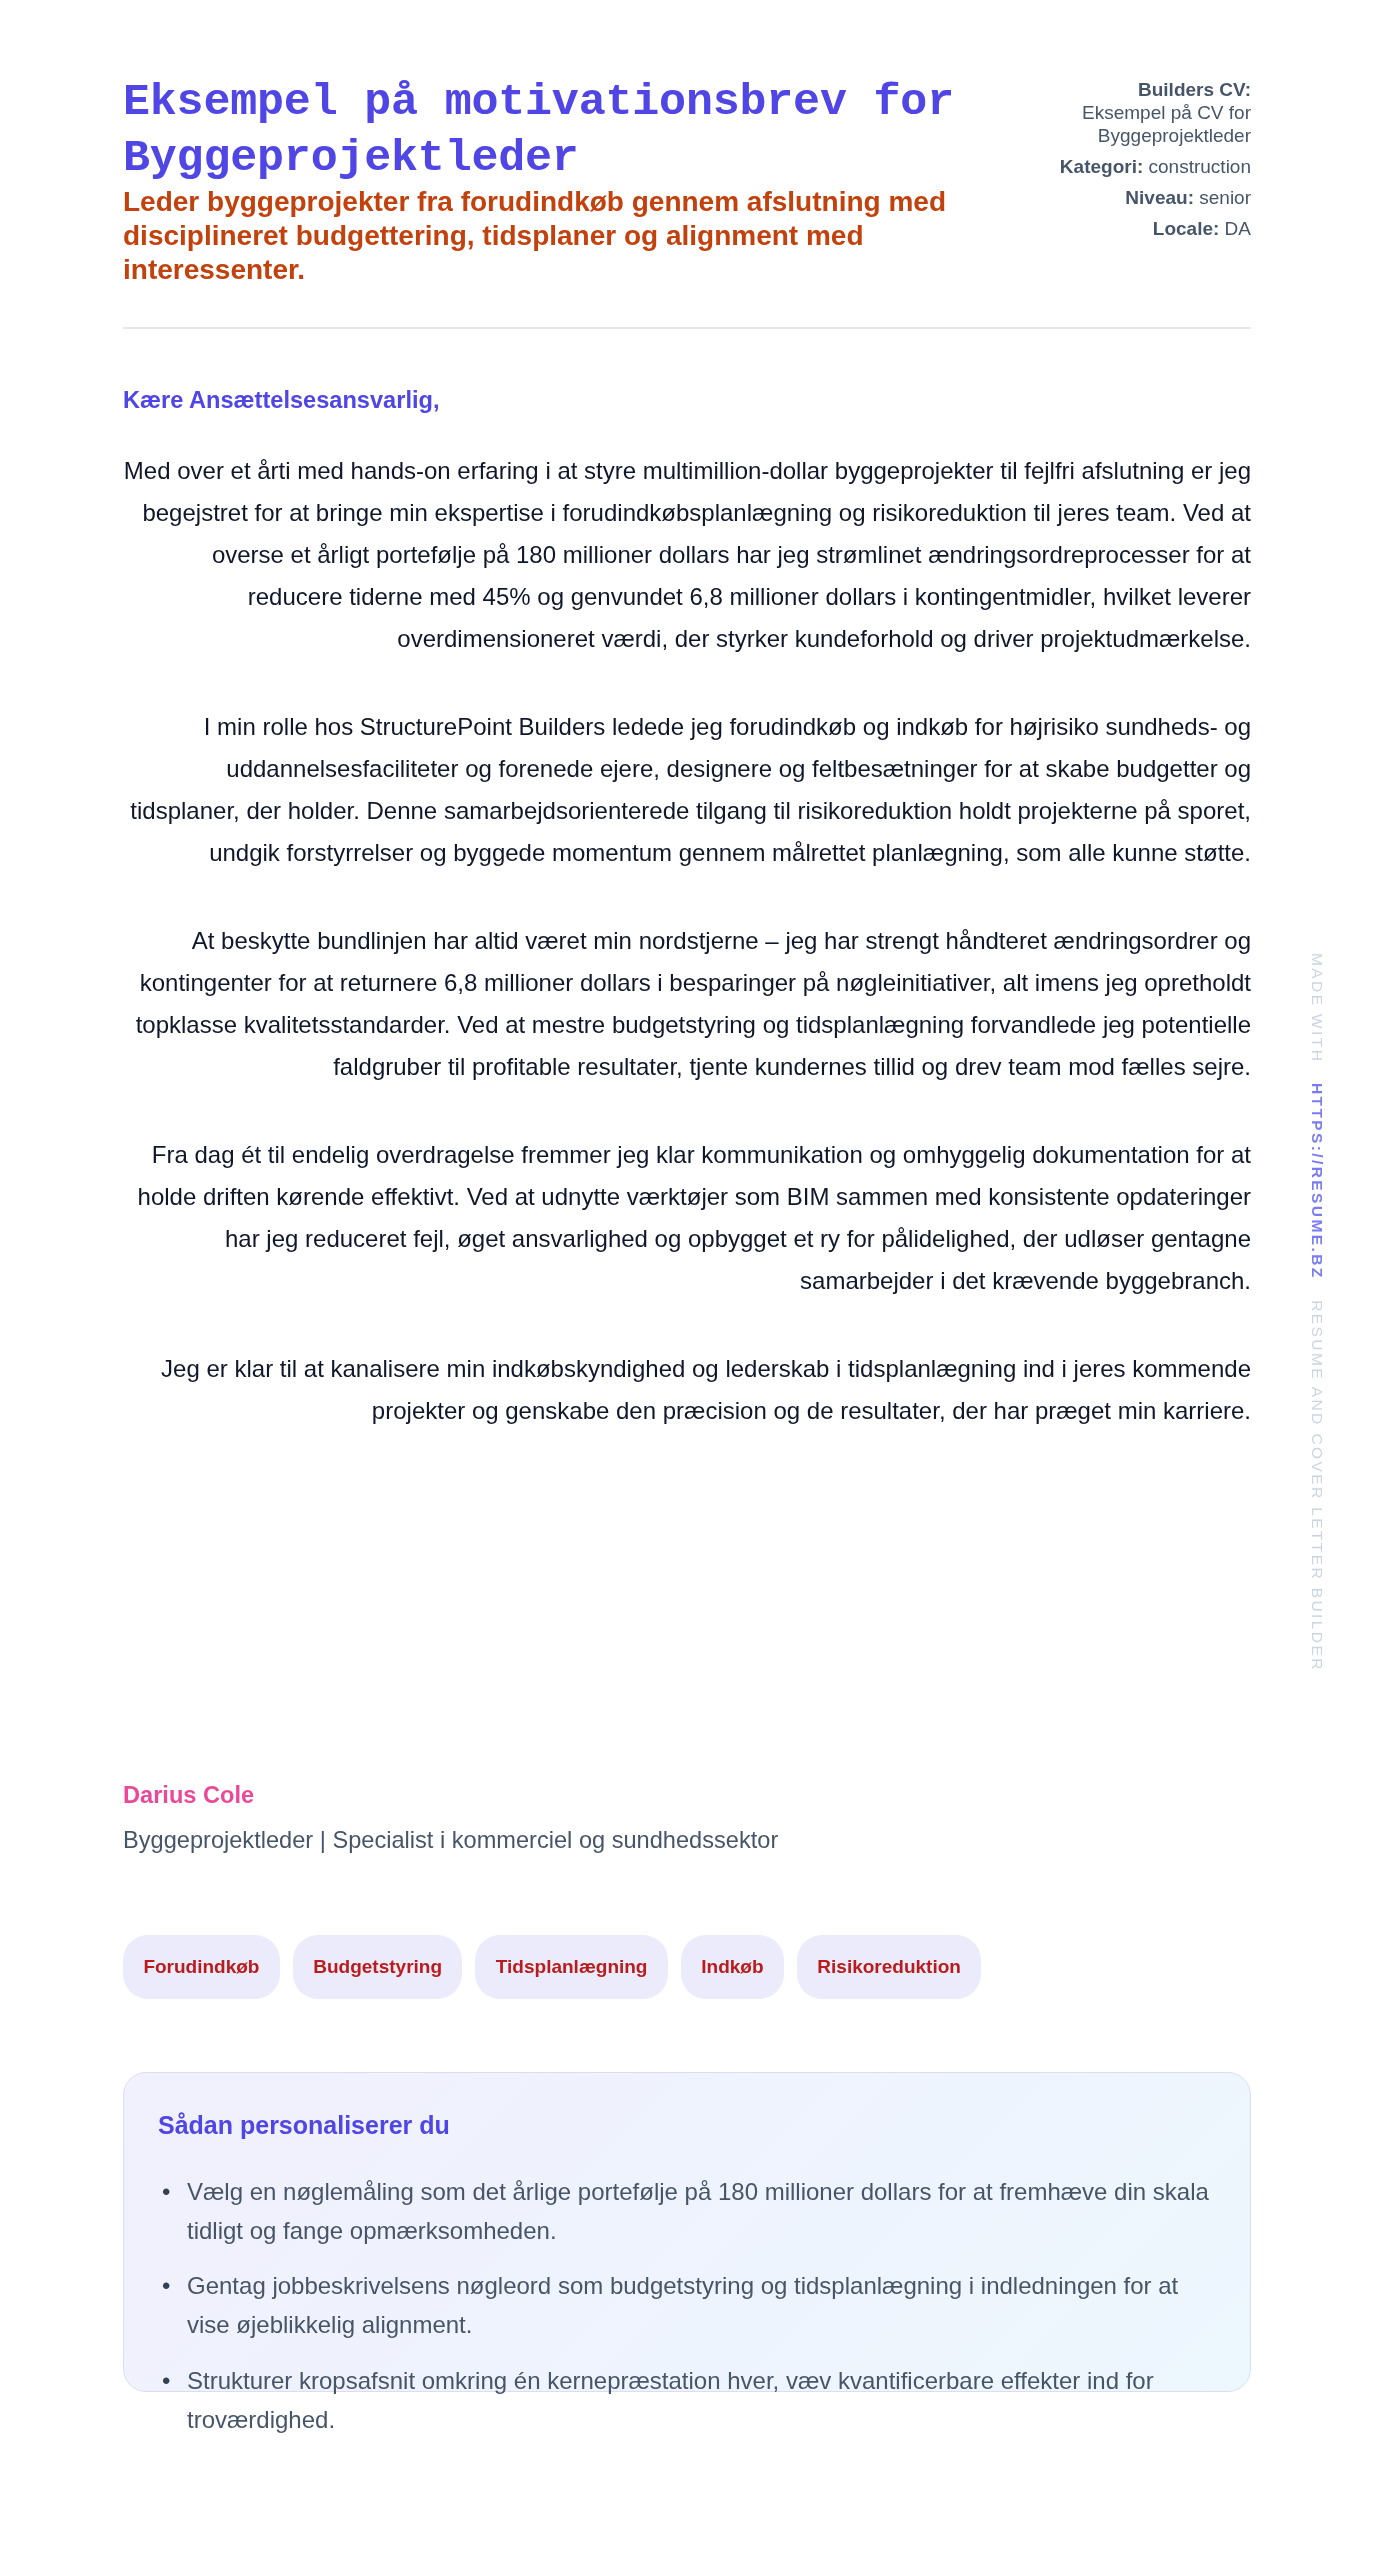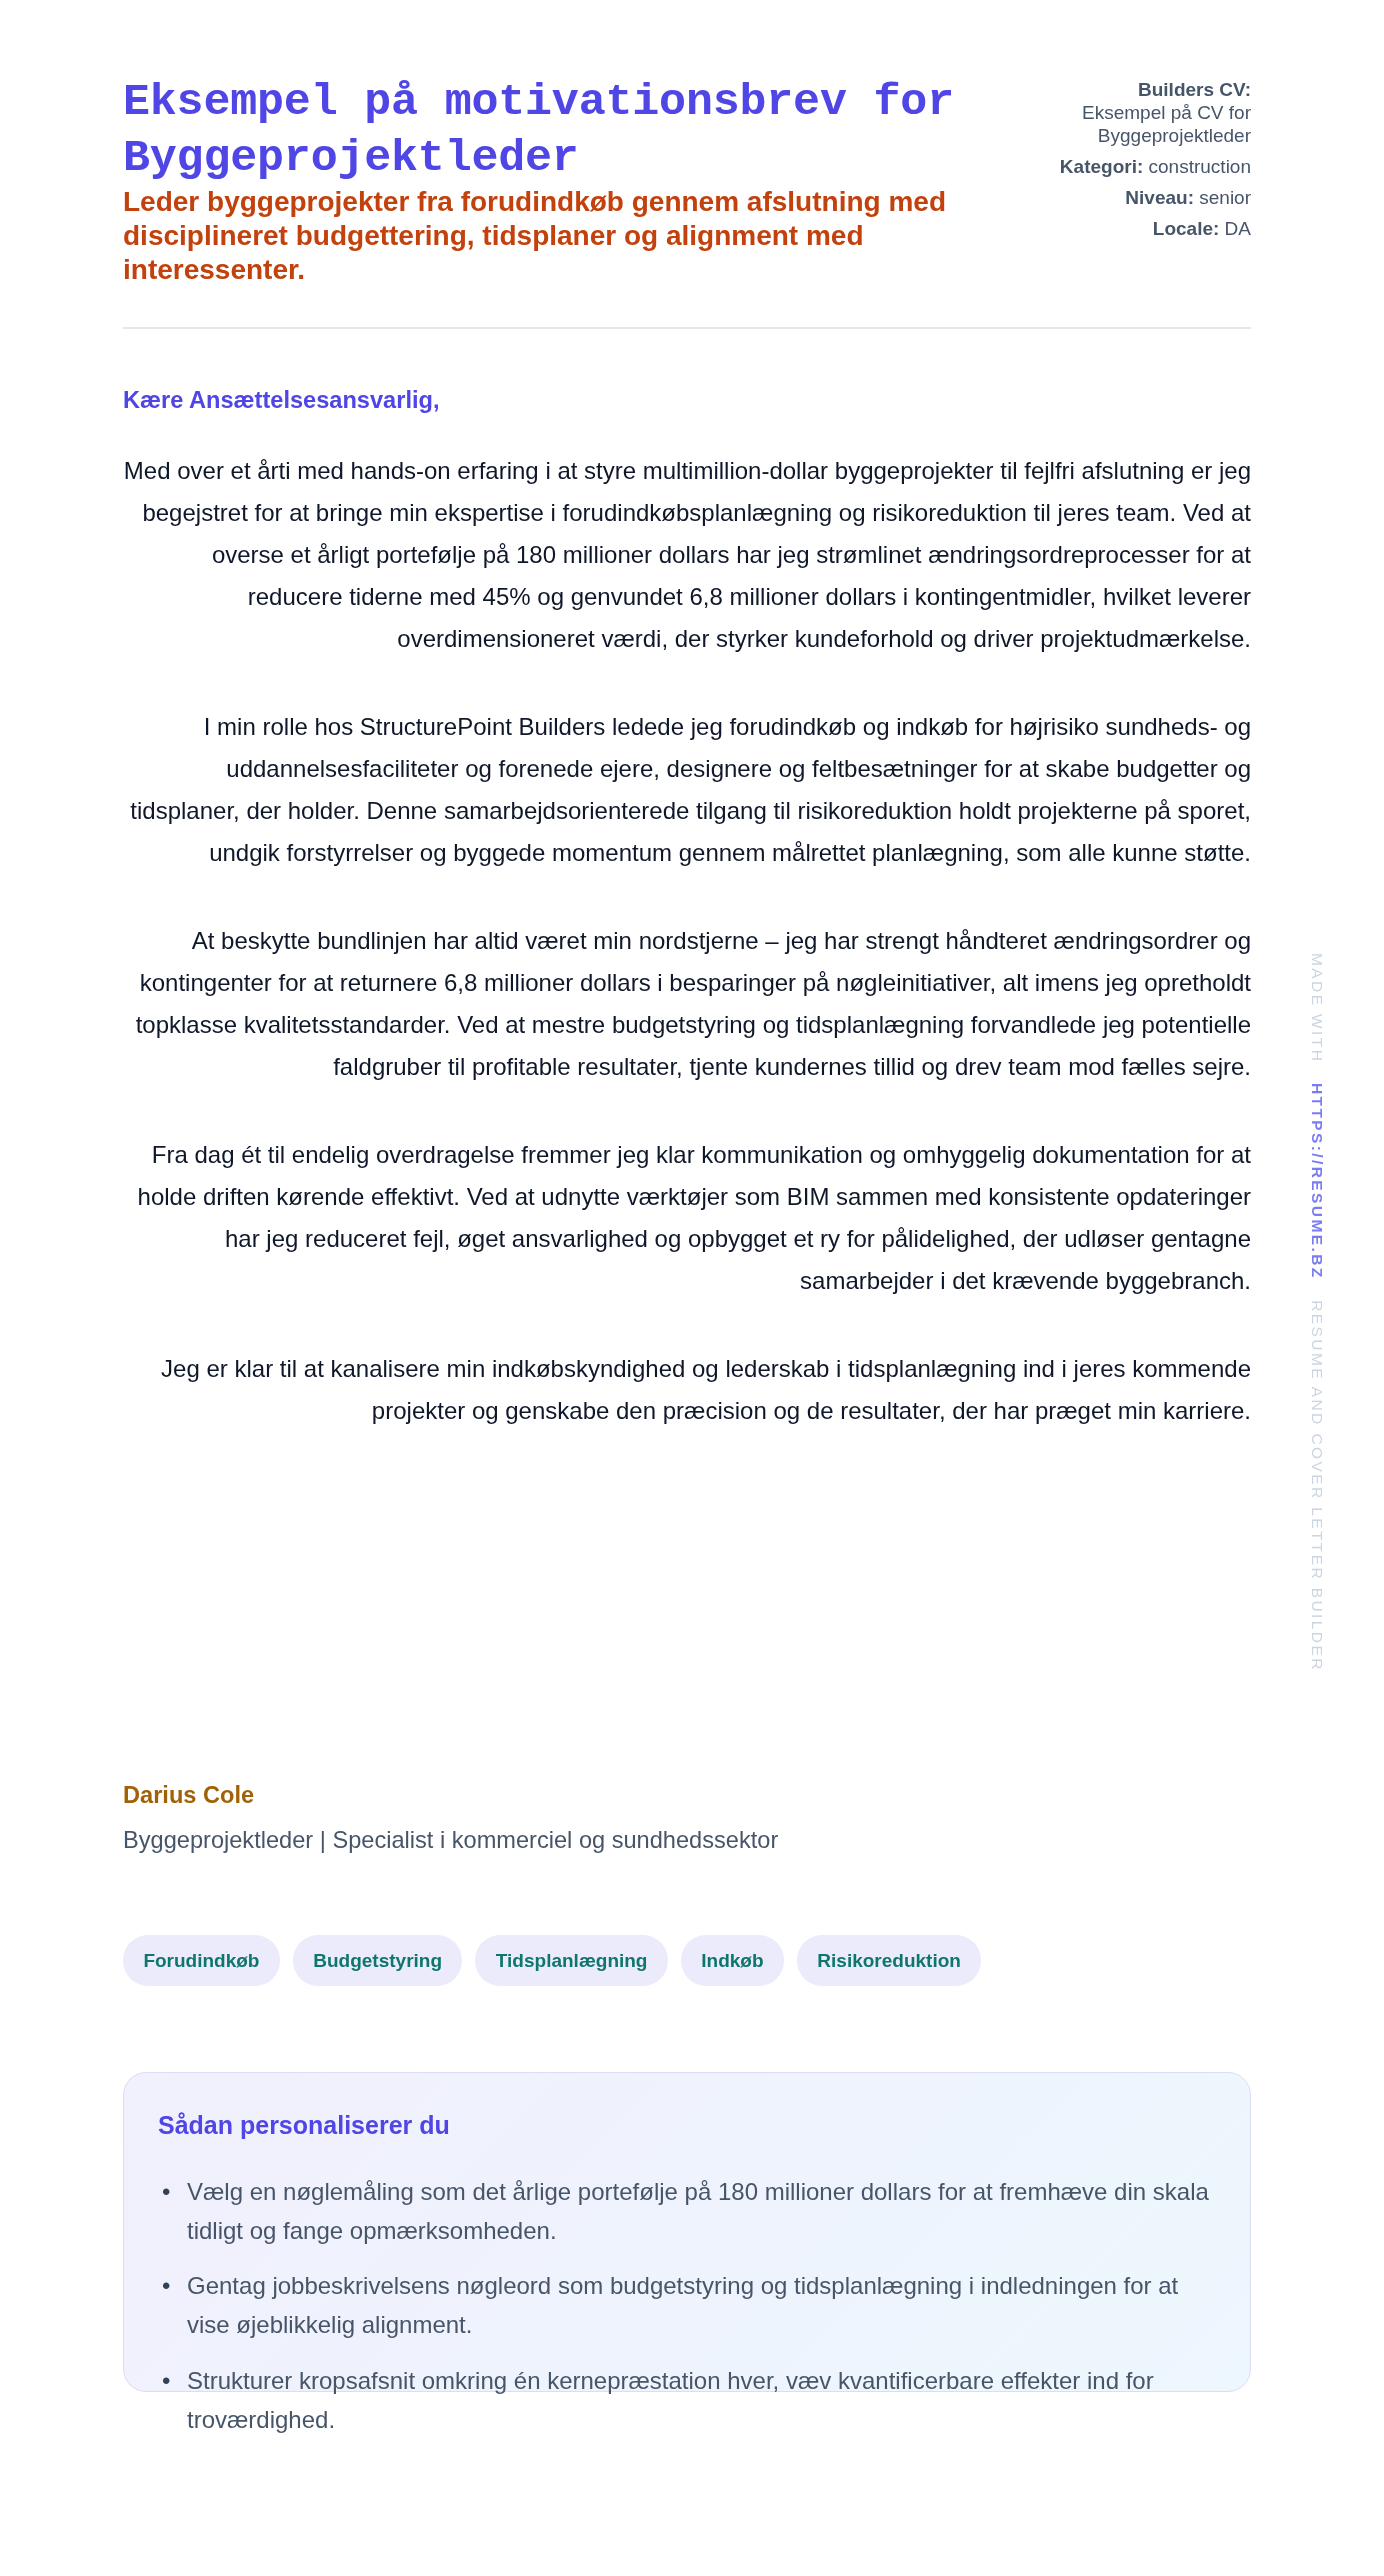--- a/index.html
+++ b/index.html
@@ -94,42 +94,42 @@
     }
     .signature {
       position: absolute;
       top: 1781px;
       left: 0;
     }
     .sig-name {
       font-size: 23.6px;
       line-height: 29px;
       font-weight: 700;
-      color: #a16207;
+      color: #ec4899;
       margin: 0 0 14.7px 0;
     }
     .sig-title {
       font-size: 23.6px;
       line-height: 31px;
       color: #475569;
       margin: 0;
     }
     .tags {
       position: absolute;
       top: 1935px;
       left: 0;
       display: flex;
       gap: 13px;
     }
     .tag {
-      height: 51px;
+      height: 64px;
       padding: 0 20.4px;
       border-radius: 25px;
       background: #ebebfb;
-      color: #0f766e;
+      color: #b91c1c;
       font-size: 19px;
       font-weight: 600;
       display: flex;
       align-items: center;
       box-sizing: border-box;
     }
     
     .tips {
       position: absolute;
       top: 2072px;

